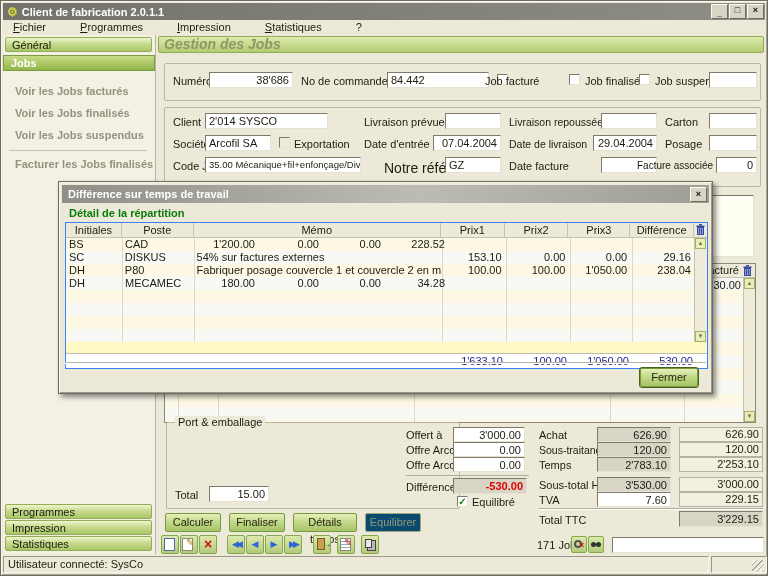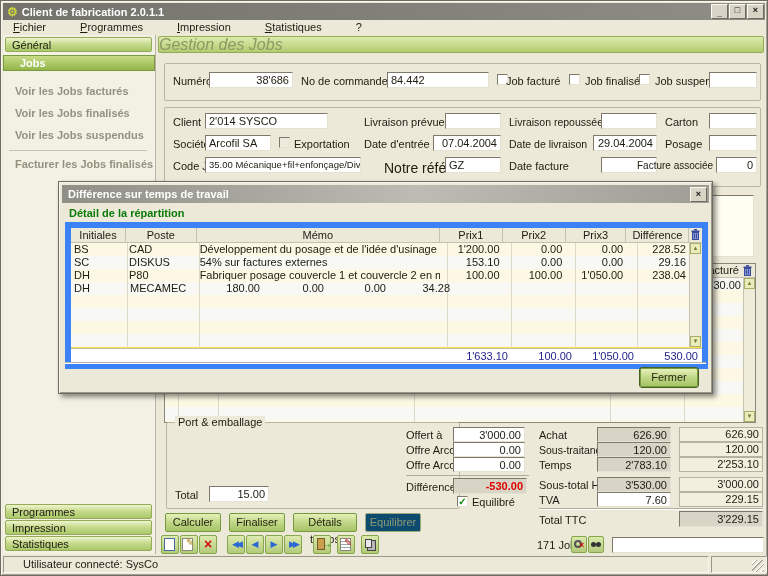--- a/index.html
+++ b/index.html
@@ -48,21 +48,21 @@
   .dr{display:flex;height:13px;line-height:13px}
   .dr div{box-sizing:border-box;padding:0 3px;overflow:hidden;white-space:nowrap}
   .num{text-align:right}
   
   .dlg{position:absolute;left:57px;top:180px;width:655px;height:213px;background:#ece9d8;border:1px solid #6e6c60;
        box-shadow:inset 1px 1px 0 #f8f6ec, inset -1px -1px 0 #9a978a, 3px 3px 5px rgba(0,0,0,.45);z-index:10;box-sizing:border-box}
   .dtb{position:absolute;left:3px;top:3px;right:3px;height:18px;background:linear-gradient(90deg,#8f8f87,#bcbcb4 55%,#9e9e96);
        color:#fff;font-weight:bold;line-height:18px;padding-left:6px;box-sizing:border-box}
   .navarrow{color:#2b66d4;font-size:9px;line-height:17px}
   .statuspanel{position:absolute;height:17px;border:1px solid;border-color:#9a978a #f8f6ec #f8f6ec #9a978a;box-sizing:border-box;
-       line-height:15px;padding-left:19px}
+       line-height:15px;padding-left:4px}
   .sideitem{position:absolute;left:12px;color:#94927f;font-weight:bold;white-space:nowrap;cursor:default}
   .page{position:absolute;width:11px;height:13px;background:#fff;border:1px solid #4a6aa8;box-sizing:border-box}
 </style>
 </head>
 <body>
 
 <div class="w">
 
   <div class="tb">
     <span style="color:#d2d83e;font-size:12px;margin-right:4px">⚙</span>
@@ -77,50 +77,50 @@
     <span class="mi" style="margin-left:14px">Programmes</span>
     <span class="mi" style="margin-left:14px">Impression</span>
     <span class="mi" style="margin-left:14px">Statistiques</span>
     <span class="mi" style="margin-left:14px">?</span>
   </div>
 
   <div class="abs" style="left:2px;top:34px;width:153px;bottom:21px;background:#f2f1e4;border-right:1px solid #b8b5a6;box-sizing:border-box">
     <div class="gb" style="position:absolute;left:2px;top:2px;right:3px;height:15px;line-height:14px;padding-left:6px">
       <span>Général</span>
     </div>
-    <div class="gbd" style="position:absolute;left:0;top:20px;right:0;height:16px;line-height:15px;padding-left:16px">
+    <div class="gbd" style="position:absolute;left:0;top:20px;right:0;height:16px;line-height:15px;padding-left:7px">
       <span>Jobs</span>
     </div>
     <span class="sideitem" style="top:50px">Voir les Jobs facturés</span>
     <span class="sideitem" style="top:72px">Voir les Jobs finalisés</span>
     <span class="sideitem" style="top:94px">Voir les Jobs suspendus</span>
     <div style="position:absolute;left:6px;right:8px;top:115px;border-top:1px solid #c6c3b2"></div>
     <span class="sideitem" style="top:123px">Facturer les Jobs finalisés</span>
     <div class="gb" style="position:absolute;left:2px;bottom:35px;right:3px;height:15px;line-height:14px;padding-left:6px">
       <span>Programmes</span>
     </div>
     <div class="gb" style="position:absolute;left:2px;bottom:19px;right:3px;height:15px;line-height:14px;padding-left:6px">
       <span>Impression</span>
     </div>
     <div class="gb" style="position:absolute;left:2px;bottom:3px;right:3px;height:15px;line-height:14px;padding-left:6px">
       <span>Statistiques</span>
     </div>
   </div>
 
   <div class="gb" style="position:absolute;left:157px;top:35px;right:3px;height:17px;background:linear-gradient(#dcebac,#b3cb72)">
-    <span style="font-weight:normal;font-style:italic;color:#8e9862;font-size:16px;line-height:15px;display:inline-block">Gestion des Jobs</span>
+    <span style="font-weight:bold;font-style:italic;color:#8e9862;font-size:14px;line-height:15px;padding-left:5px;display:inline-block">Gestion des Jobs</span>
   </div>
 
   <div class="grp" style="left:163px;top:62px;width:597px;height:38px"></div>
   <span class="l" style="left:172px;top:74px">Numéro</span>
   <div class="f fr" style="left:208px;top:71px;width:84px">38'686</div>
   <span class="l" style="left:300px;top:74px">No de commande</span>
   <div class="f" style="left:386px;top:71px;width:102px">84.442</div>
   <span class="cb" style="left:496px;top:73px"></span>
-  <span class="l" style="left:505px;top:74px">Job facturé</span>
+  <span class="l" style="left:484px;top:74px">Job facturé</span>
   <span class="cb" style="left:568px;top:73px"></span>
   <span class="l" style="left:584px;top:74px">Job finalisé</span>
   <span class="cb" style="left:638px;top:73px"></span>
   <span class="l" style="left:654px;top:74px">Job suspendu</span>
   <div class="f" style="left:708px;top:71px;width:48px"></div>
 
   <div class="grp" style="left:163px;top:106px;width:597px;height:80px"></div>
   <span class="l" style="left:172px;top:115px">Client</span>
   <div class="f" style="left:204px;top:112px;width:123px">2'014 SYSCO</div>
   <span class="l" style="left:363px;top:115px">Livraison prévue</span>
@@ -261,21 +261,21 @@
   <div class="statuspanel" style="left:710px;bottom:2px;width:56px"></div>
   <div style="position:absolute;right:3px;bottom:3px;width:12px;height:12px;background:repeating-linear-gradient(135deg,transparent 0 2px,#fff 2px 3px,#a8a596 3px 4px)"></div>
 
   <div class="dlg">
     <div class="dtb">
       <span>Différence sur temps de travail</span>
       <span class="winbtn" style="position:absolute;right:2px;top:2px;line-height:12px">×</span>
     </div>
     <span class="l" style="left:10px;top:25px;color:#0a7a0a;font-weight:bold">Détail de la répartition</span>
 
-    <div style="position:absolute;left:6px;top:40px;width:643px;height:147px;border:6px solid #3b82f6;background:#fde047;box-sizing:border-box">
+    <div style="position:absolute;left:6px;top:40px;width:643px;height:147px;border:1px solid #3b82f6;background:#fef9c3;box-sizing:border-box">
 
       <div style="display:flex;height:15px;background:#ece9d8;border-bottom:1px solid #c6c2b2;box-sizing:border-box">
         <div class="hc dc0">Initiales</div>
         <div class="hc dc1">Poste</div>
         <div class="hc dc2">Mémo</div>
         <div class="hc dc3">Prix1</div>
         <div class="hc dc4">Prix2</div>
         <div class="hc dc5">Prix3</div>
         <div class="hc dc6">Différence</div>
         <div style="width:13px;text-align:center">
@@ -293,21 +293,20 @@
           linear-gradient(#ddd9c9,#ddd9c9) 56px 0/1px 100% no-repeat,
           linear-gradient(#ddd9c9,#ddd9c9) 128px 0/1px 100% no-repeat,
           linear-gradient(#ddd9c9,#ddd9c9) 376px 0/1px 100% no-repeat,
           linear-gradient(#ddd9c9,#ddd9c9) 440px 0/1px 100% no-repeat,
           linear-gradient(#ddd9c9,#ddd9c9) 504px 0/1px 100% no-repeat,
           linear-gradient(#ddd9c9,#ddd9c9) 566px 0/1px 100% no-repeat,
           repeating-linear-gradient(#fcf8e3 0 13px,#f8f8f4 13px 26px)">
         <div class="dr">
           <div class="dc0">BS</div>
           <div class="dc1">CAD</div>
-          <div class="dc2">Développement du posage et de l'idée d'usinage</div>
           <div class="dc3 num">1'200.00</div>
           <div class="dc4 num">0.00</div>
           <div class="dc5 num">0.00</div>
           <div class="dc6 num">228.52</div>
         </div>
         <div class="dr">
           <div class="dc0">SC</div>
           <div class="dc1">DISKUS</div>
           <div class="dc2">54% sur factures externes</div>
           <div class="dc3 num">153.10</div>

